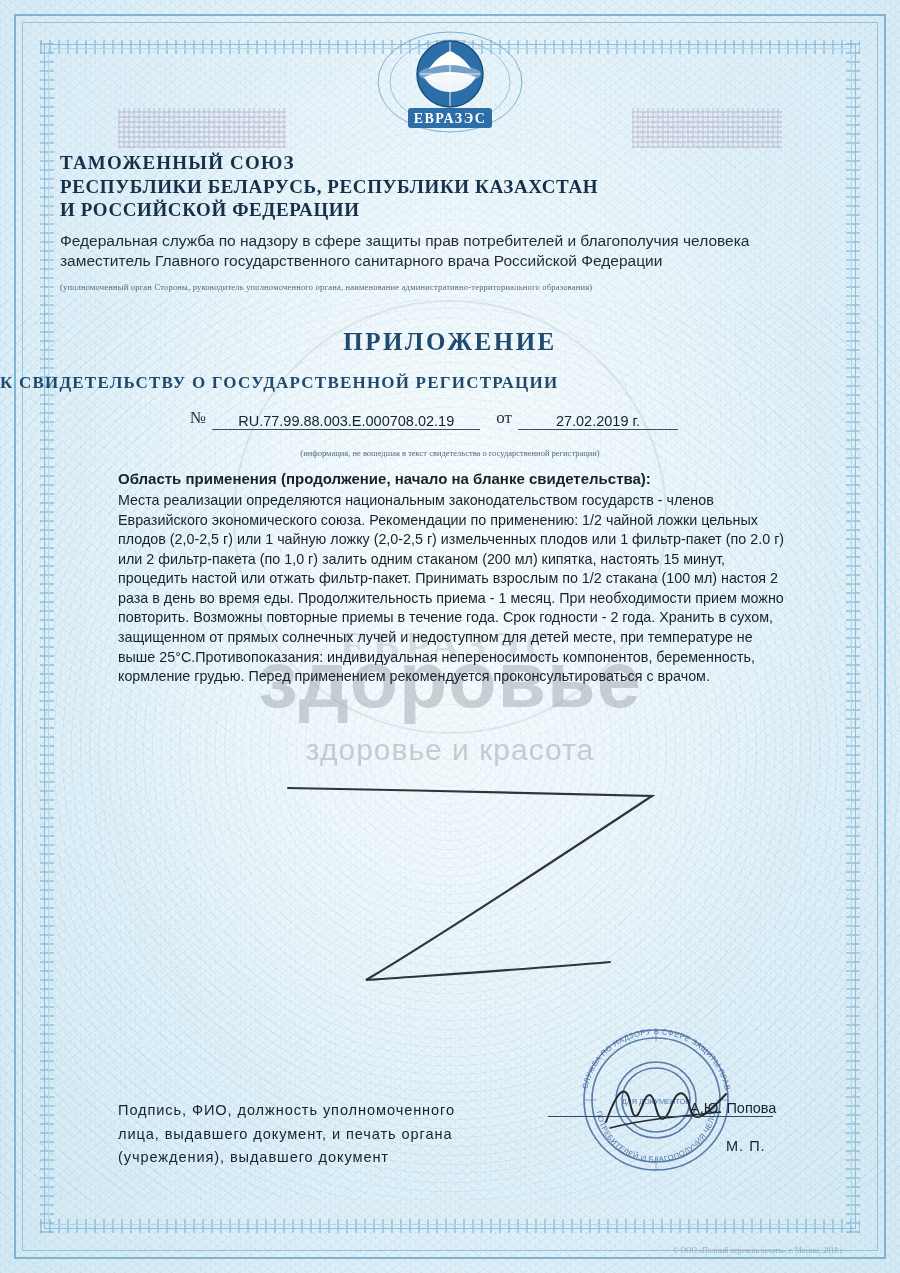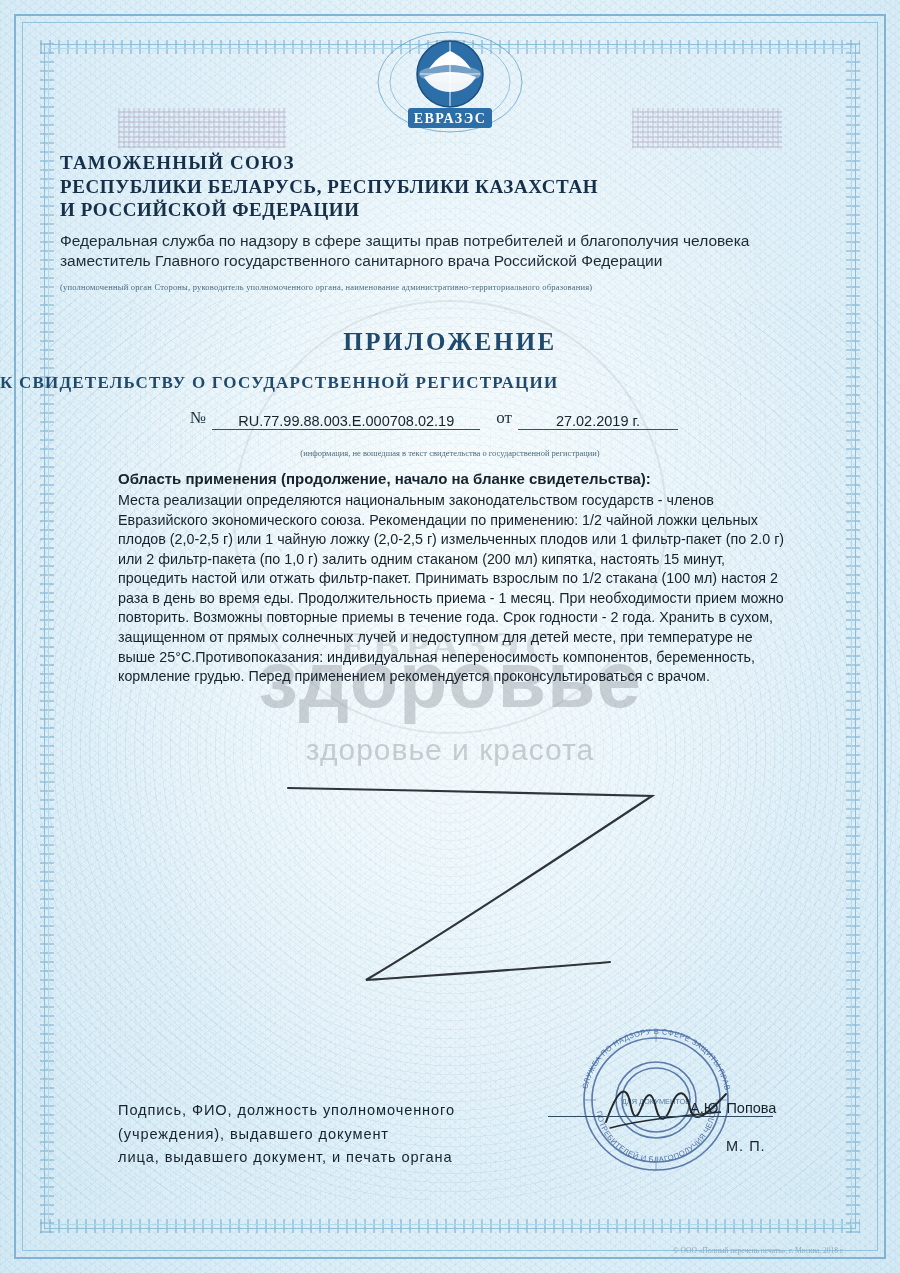--- a/index.html
+++ b/index.html
@@ -474,21 +474,21 @@
 
   <div class="pensig">
     <svg viewBox="0 0 140 60" width="140" height="60" aria-hidden="true">
       <path d="M6 44 C18 10 26 6 30 24 C33 40 36 44 42 28 C47 14 52 12 56 30 C60 46 66 44 72 26 C78 10 86 12 90 30 C94 46 104 40 126 16" fill="none" stroke="#23282c" stroke-width="2" stroke-linecap="round"></path>
       <path d="M10 50 C40 42 80 38 120 34" fill="none" stroke="#23282c" stroke-width="1.4" stroke-linecap="round"></path>
     </svg>
   </div>
 
   <div class="sigblock">
     <div>Подпись, ФИО, должность уполномоченного</div>
+    <div>лица, выдавшего документ, и печать органа</div>
     <div>(учреждения), выдавшего документ</div>
-    <div>лица, выдавшего документ, и печать органа</div>
   </div>
   <div class="sig-line"></div>
   <div class="sig-name">А.Ю. Попова</div>
   <div class="sig-mp">М. П.</div>
 
   <div class="microprint">© ООО «Полный перечень печать», г. Москва, 2018 г.</div>
 </div>
 
 </body></html>

